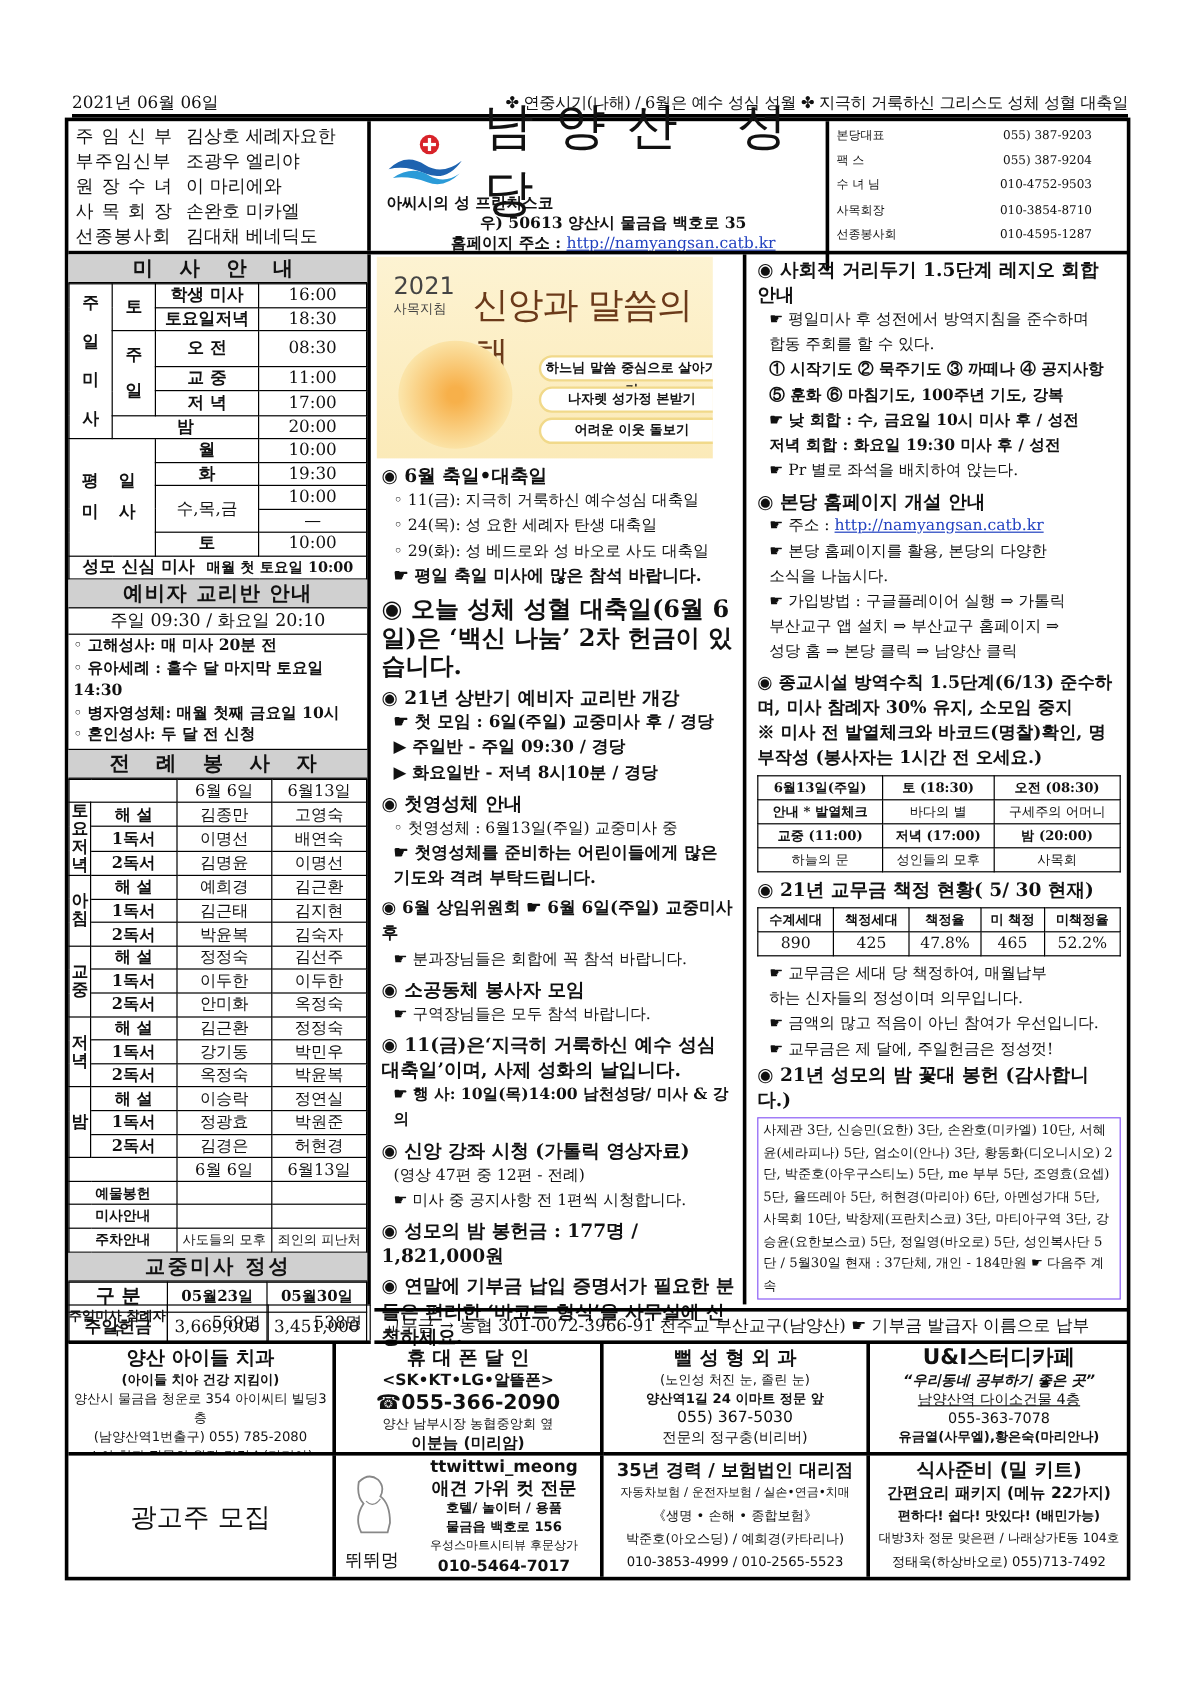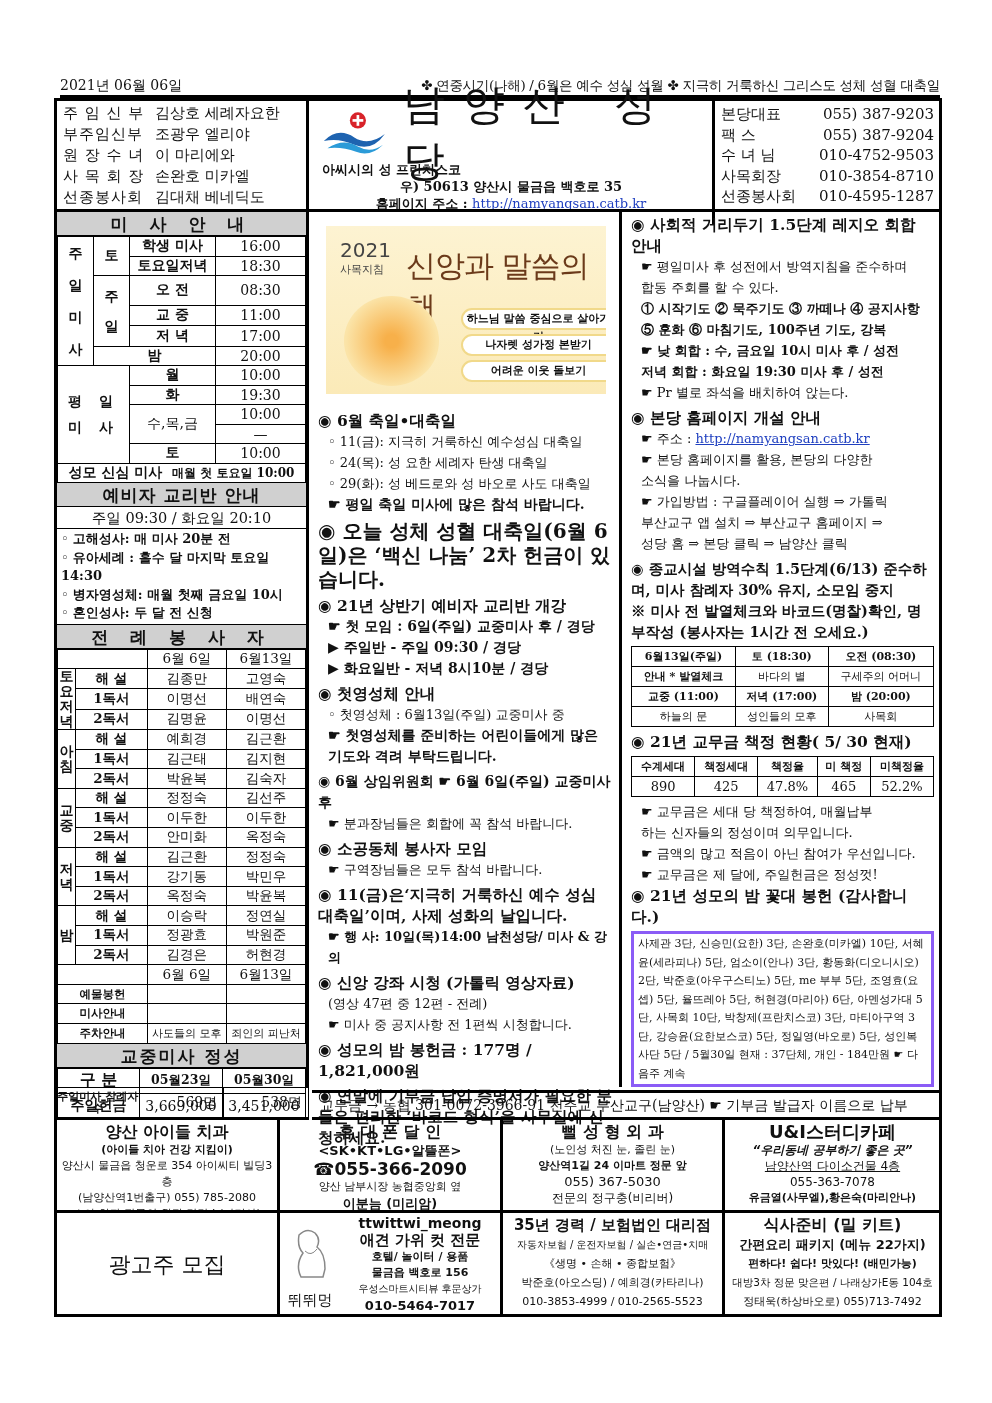--- a/index.html
+++ b/index.html
@@ -10,60 +10,60 @@
 .frame{left:54px;top:98px;width:888px;height:1219px;border:3px solid #000}
 .staff{left:57px;top:101px;width:252px;height:108px;border-right:3px solid #000;padding:2px 6px;font-size:15px;line-height:21px}
 .staff .row{display:flex;white-space:nowrap}
 .staff .role{width:92px;letter-spacing:1px}
 .logo-box{left:312px;top:101px;width:398px;height:108px;padding:4px 10px}
 .logo-row{display:flex;align-items:center;height:56px}
 .church-name{font-size:42px;letter-spacing:18px;margin-left:16px;font-family:"DejaVu Serif",serif}
 .logo-sub{font-size:13px;line-height:17px;font-weight:bold}
 .logo-sub .c{text-align:center}
 .logo-sub a{color:#2040c0;text-decoration:underline;font-weight:normal}
-.contacts{left:712px;top:101px;width:228px;height:124px;border-left:3px solid #000;padding:3px 6px;font-size:15px;line-height:20.5px}
+.contacts{left:688px;top:101px;width:228px;height:124px;border-left:3px solid #000;padding:3px 6px;font-size:10px;line-height:20.5px}
 .contacts .row{display:flex;justify-content:space-between;white-space:nowrap}
 .hsep{left:57px;top:209px;width:883px;height:3px;background:#000}
 
 .leftcol{left:57px;top:212px;width:252px;height:875px;border-right:3px solid #000}
 table{border-collapse:collapse;width:100%}
 td{border:1px solid #000;text-align:center;font-size:14px;height:20px;padding:0}
 .sec-head{background:#d0d0d0;font-size:17px;font-weight:bold;letter-spacing:8px;text-align:center;height:24px;line-height:24px;border-bottom:1px solid #000}
 .mass td{font-size:14px;height:19.5px}
 .note-list{font-size:13px;line-height:18.5px;padding:1px 4px;border-bottom:1px solid #000;font-weight:bold}
 .note-list .item::before{content:"◦ ";font-weight:normal}
 .serv td{font-size:13.5px;height:19.6px}
 .serv td.lbl{font-weight:bold}
 .serv td.vt{font-weight:bold;width:18px;line-height:15px;font-size:14px}
 .small-lbl{font-size:11.5px !important;font-weight:bold}
 .offer td{font-size:14px;height:25px}
 
 .midcol{left:312px;top:212px;width:310px;height:875px;border-right:3px solid #000}
-.banner{width:280px;height:168px;margin:14px;background:linear-gradient(180deg,#fdf3d2,#fbeab8);position:relative;overflow:hidden}
+.banner{width:280px;height:168px;margin:2px;background:linear-gradient(180deg,#fdf3d2,#fbeab8);position:relative;overflow:hidden}
 .banner .yr{position:absolute;left:14px;top:14px;font-family:"DejaVu Sans",sans-serif;font-size:20px;color:#444;line-height:20px}
 .banner .yr small{display:block;font-size:11px}
 .banner .title{position:absolute;left:80px;top:20px;font-size:30px;color:#6b3a1a;font-weight:normal;font-family:"DejaVu Sans",sans-serif;letter-spacing:-1px}
 .banner .pill{position:absolute;left:135px;width:155px;height:22px;border-radius:11px;background:#fff;border:2px solid #f1d98a;font-family:"DejaVu Sans",sans-serif;font-size:11px;font-weight:bold;text-align:center;line-height:18px}
 .banner .fig{position:absolute;left:18px;top:70px;width:95px;height:90px;border-radius:50%;background:radial-gradient(circle,#f7b04a 10%,#fbe4a8 70%)}
 .notice{padding:2px 6px;font-size:14.5px;line-height:21px}
 .notice .h{font-weight:bold;font-size:15.5px}
 .notice .h::before{content:"◉ "}
 .notice .s{padding-left:10px;font-size:13px}
 .notice .s.o::before{content:"◦ "}
 .notice .s.p::before{content:"☛ "}
 .notice .s.t::before{content:"▶ "}
 .notice .b{font-weight:bold}
 .notice .big{font-size:20px;font-weight:bold;line-height:24px}
 
 .rightcol{left:625px;top:212px;width:315px;height:875px}
 .rightcol a{color:#2040c0;text-decoration:underline}
 .grid-small{margin:2px 6px;width:auto}
 .grid-small td{font-size:11px;height:20px}
 .grid-small td.hb{font-weight:bold}
-.donor-box{margin:2px 6px;border:3px solid #8b5cf6;font-size:11px;line-height:18.5px;padding:1px 4px}
+.donor-box{margin:2px 6px;border:1px solid #8b5cf6;font-size:11px;line-height:18.5px;padding:1px 4px}
 
 .acct{left:312px;top:1090px;width:628px;height:30px;border-top:3px solid #000;border-bottom:3px solid #000;font-size:14px;padding-left:8px;line-height:24px;white-space:nowrap}
 .attend{left:57px;top:1087px;width:252px;height:33px;border-top:1px solid #000;border-bottom:3px solid #000}
 
 .ads{left:57px;top:1120px;width:883px;height:194px;display:grid;grid-template-columns:223px 223px 222px 215px;grid-template-rows:93px 101px}
 .ad{border-right:3px solid #000;border-bottom:3px solid #000;text-align:center;font-family:"DejaVu Sans",sans-serif;padding-top:2px;overflow:hidden}
 .ad:nth-child(4n){border-right:none}
 .ad .t{font-size:16px;font-weight:bold;line-height:20px}
 .ad .l{font-size:11px;line-height:16px}
 .ad .lb{font-size:13px;font-weight:bold;line-height:17px}

